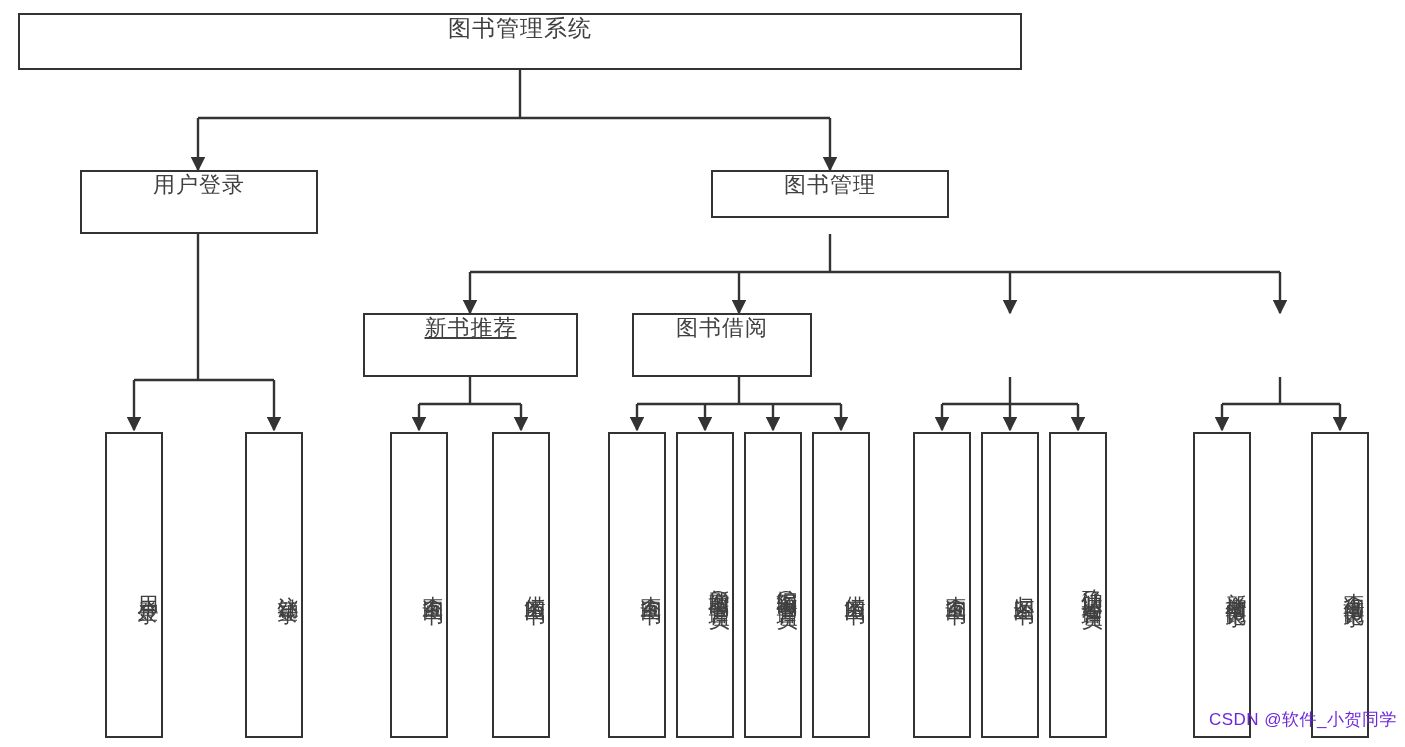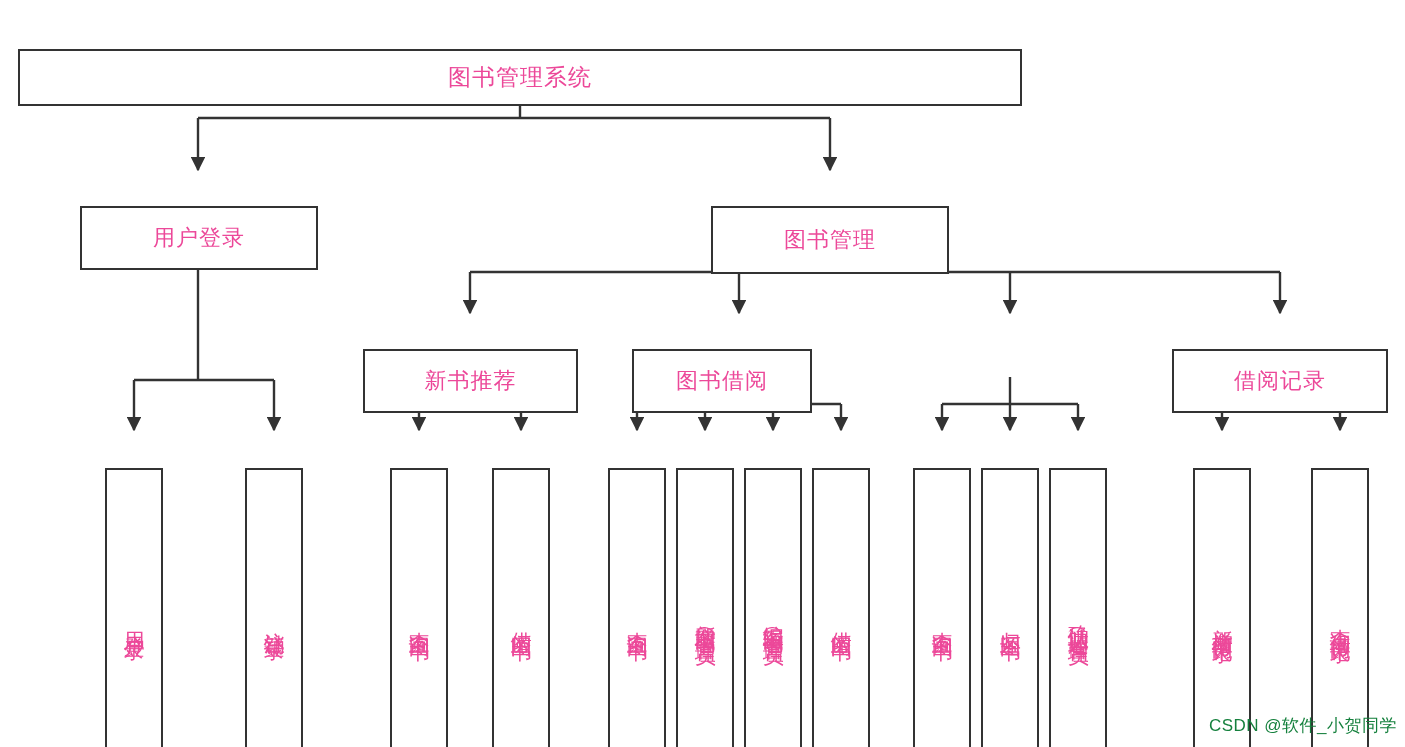--- a/index.html
+++ b/index.html
@@ -26,24 +26,23 @@
     width: 1405px;
     height: 747px;
     pointer-events: none;
   }
   .node {
     position: absolute;
     box-sizing: border-box;
     border: 2px solid #333333;
     background: #ffffff;
     display: flex;
-    align-items: center;
+    align-items: flex-start;
     justify-content: center;
-    color: #ec4899;
-    margin-top: 36px;
+    color: #404040;
   }
   .node-h .node-label {
     font-size: 22px;
     line-height: 1.2;
     letter-spacing: 1px;
     white-space: nowrap;
   }
   .node-v {
     writing-mode: vertical-rl;
     text-orientation: upright;
@@ -55,23 +54,23 @@
     line-height: 1.25;
     letter-spacing: 3px;
     text-align: center;
   }
   #root-node .node-label {
     font-size: 23px;
   }
   .watermark {
     position: absolute;
     right: 8px;
-    bottom: 10px;
+    bottom: 16px;
     font-size: 17px;
-    color: #15803d;
+    color: #6d28d9;
     white-space: nowrap;
     letter-spacing: 0.5px;
   }
 </style>
 </head>
 <body>
 
 <div id="diagram-root">
 
   <svg class="edges" viewBox="0 0 1405 747">
@@ -125,32 +124,29 @@
     </g>
   </svg>
 
   <div class="node node-h" id="root-node" style="left:18px; top:13px; width:1004px; height:57px;">
     <span class="node-label">图书管理系统</span>
   </div>
 
   <div class="node node-h" style="left:80px; top:170px; width:238px; height:64px;">
     <span class="node-label">用户登录</span>
   </div>
-  <div class="node node-h" style="left:711px; top:170px; width:238px; height:68px;">
+  <div class="node node-h" style="left:711px; top:170px; width:238px; height:48px;">
     <span class="node-label">图书管理</span>
   </div>
 
-  <div class="node node-h" style="left:363px; top:313px; width:215px; height:64px;">
+  <div class="node node-h" style="left:363px; top:313px; width:215px; height:64px;text-decoration:underline;">
     <span class="node-label">新书推荐</span>
   </div>
   <div class="node node-h" style="left:632px; top:313px; width:180px; height:64px;">
     <span class="node-label">图书借阅</span>
-  </div>
-  <div class="node node-h" style="left:1172px; top:313px; width:216px; height:64px;">
-    <span class="node-label">借阅记录</span>
   </div>
 
   <div class="node node-v" style="left:105px; top:432px; width:58px; height:306px;">
     <span class="node-label">用户登录</span>
   </div>
   <div class="node node-v" style="left:245px; top:432px; width:58px; height:306px;">
     <span class="node-label">注销登录</span>
   </div>
 
   <div class="node node-v" style="left:390px; top:432px; width:58px; height:306px;">

